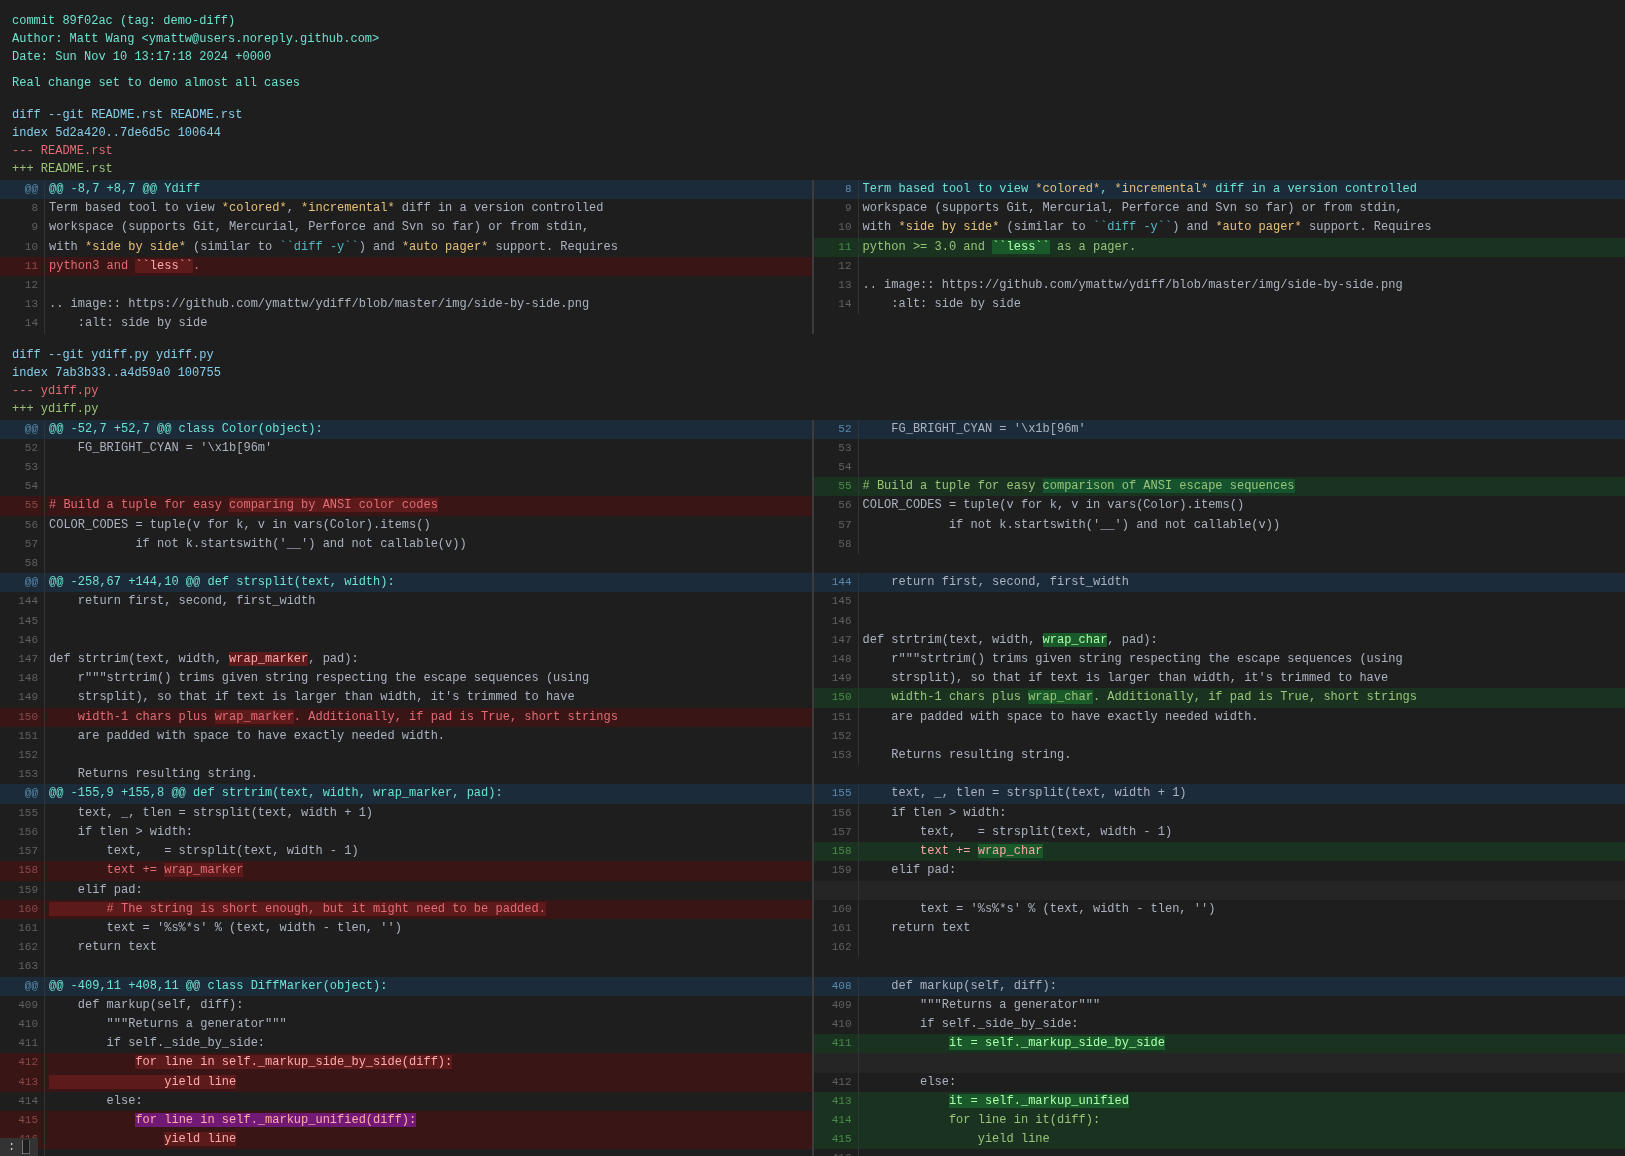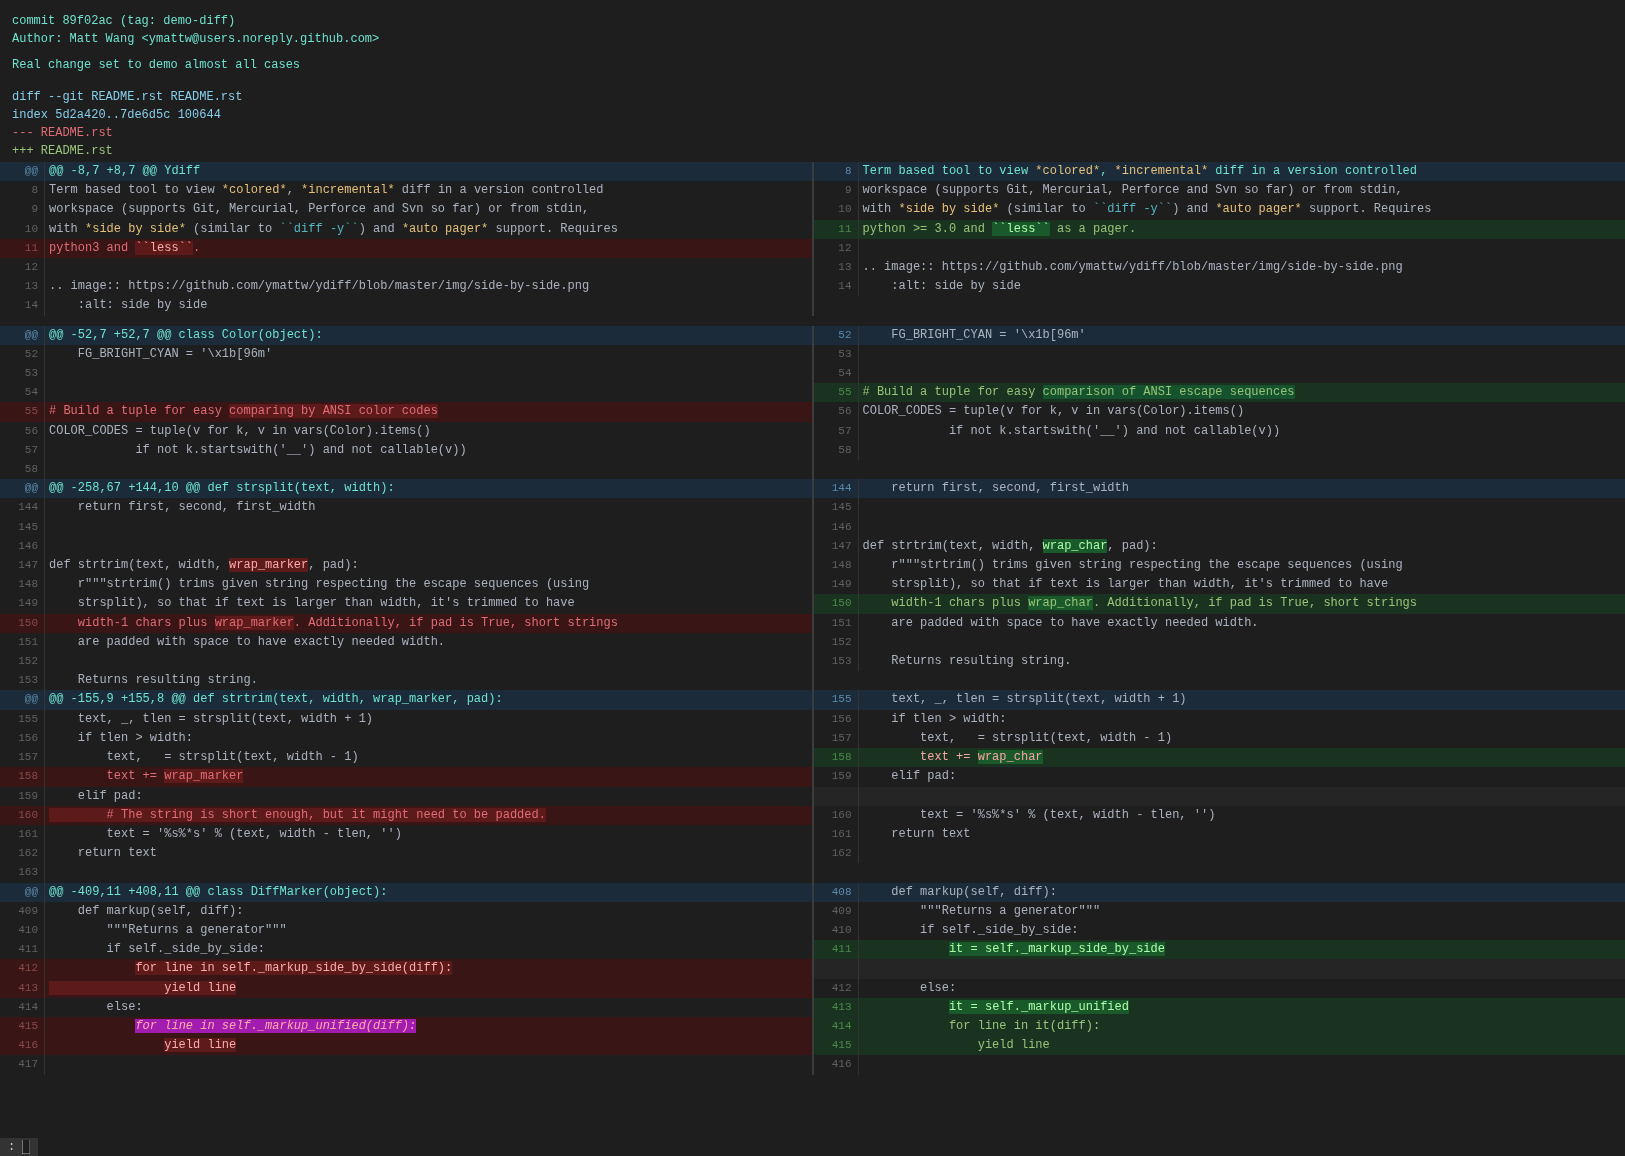--- a/index.html
+++ b/index.html
@@ -97,20 +97,21 @@
     .ln-hunk { color: #5a8aaa; }
   </style>
 </head>
 <body>
 
 <div class="diff-container">
 
   <div class="header-section">
     <div class="commit-line">commit 89f02ac (tag: demo-diff)</div>
     <div class="commit-line">Author: Matt Wang &lt;ymattw@users.noreply.github.com&gt;</div>
+    <div class="commit-line">Date:   Sun Nov 10 13:17:18 2024 +0000</div>
     <div class="message-line">    Real change set to demo almost all cases</div>
   </div>
 
   <div class="file-header">
     <div class="diff-line">diff --git README.rst README.rst</div>
     <div class="index-line">index 5d2a420..7de6d5c 100644</div>
     <div class="minus-file">--- README.rst</div>
     <div class="plus-file">+++ README.rst</div>
   </div>
 
@@ -182,20 +183,26 @@
       </div>
       <div class="code-line bg-normal">
         <div class="ln">14</div>
         <div class="lc" style="color:#abb2bf;">    :alt: side by side</div>
       </div>
     </div>
   </div>
 
   <div class="section-gap"></div>
 
+  <div class="file-header">
+    <div class="diff-line">diff --git ydiff.py ydiff.py</div>
+    <div class="index-line">index 7ab3b33..a4d59a0 100755</div>
+    <div class="minus-file">--- ydiff.py</div>
+    <div class="plus-file">+++ ydiff.py</div>
+  </div>
 
   <div class="pane-wrapper">
     <div class="pane">
       <div class="code-line bg-hunk">
         <div class="ln ln-hunk">@@</div>
         <div class="lc" style="color:#6de3d0;">@@ -52,7 +52,7 @@ class Color(object):</div>
       </div>
       <div class="code-line bg-normal">
         <div class="ln">52</div>
         <div class="lc" style="color:#abb2bf;">    FG_BRIGHT_CYAN = '\x1b[96m'</div>
@@ -465,21 +472,21 @@
       <div class="code-line bg-del">
         <div class="ln ln-del">413</div>
         <div class="lc" style="color:#e06c75;"><span style="background:#5c1a1a;color:#ffaaaa;">                yield line</span></div>
       </div>
       <div class="code-line bg-normal">
         <div class="ln">414</div>
         <div class="lc" style="color:#abb2bf;">        else:</div>
       </div>
       <div class="code-line bg-del">
         <div class="ln ln-del">415</div>
-        <div class="lc" style="color:#e06c75;">            <span style="background:#a21caf;color:#ffaaaa;font-style:italic;">for line in self._markup_unified(diff):</span></div>
+        <div class="lc" style="color:#e06c75;">            <span style="background:#701a75;color:#ffaaaa;">for line in self._markup_unified(diff):</span></div>
       </div>
       <div class="code-line bg-del">
         <div class="ln ln-del">416</div>
         <div class="lc" style="color:#e06c75;">                <span style="background:#5c1a1a;color:#ffaaaa;">yield line</span></div>
       </div>
       <div class="code-line bg-normal">
         <div class="ln">417</div>
         <div class="lc"> </div>
       </div>
 

